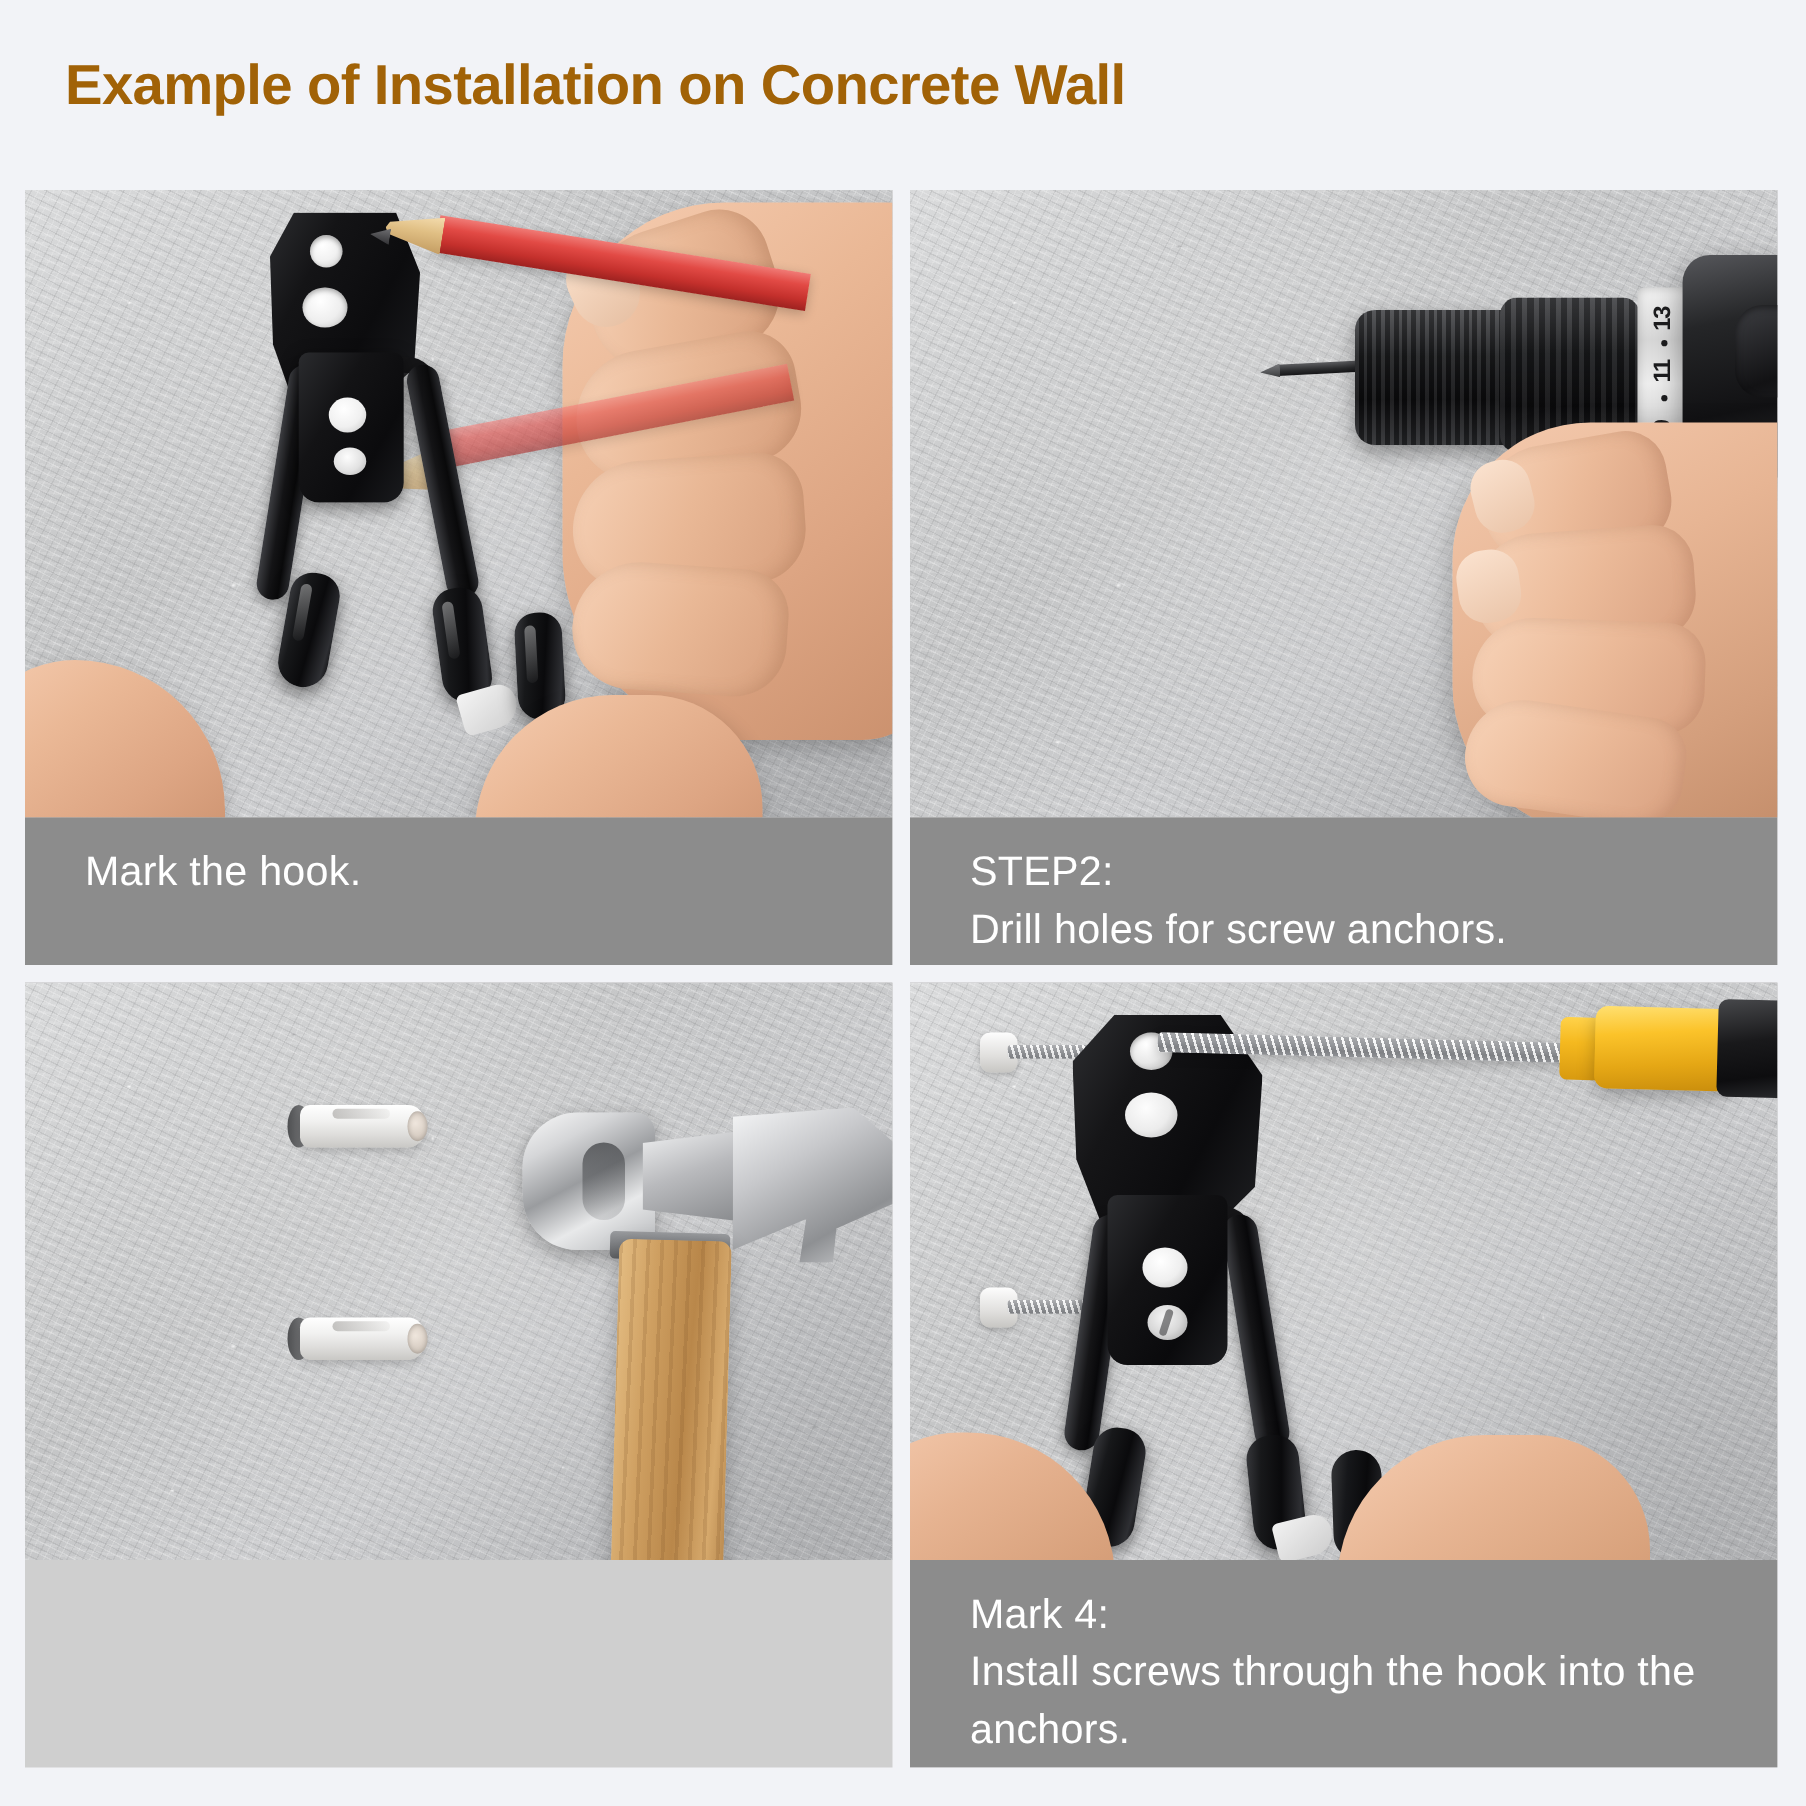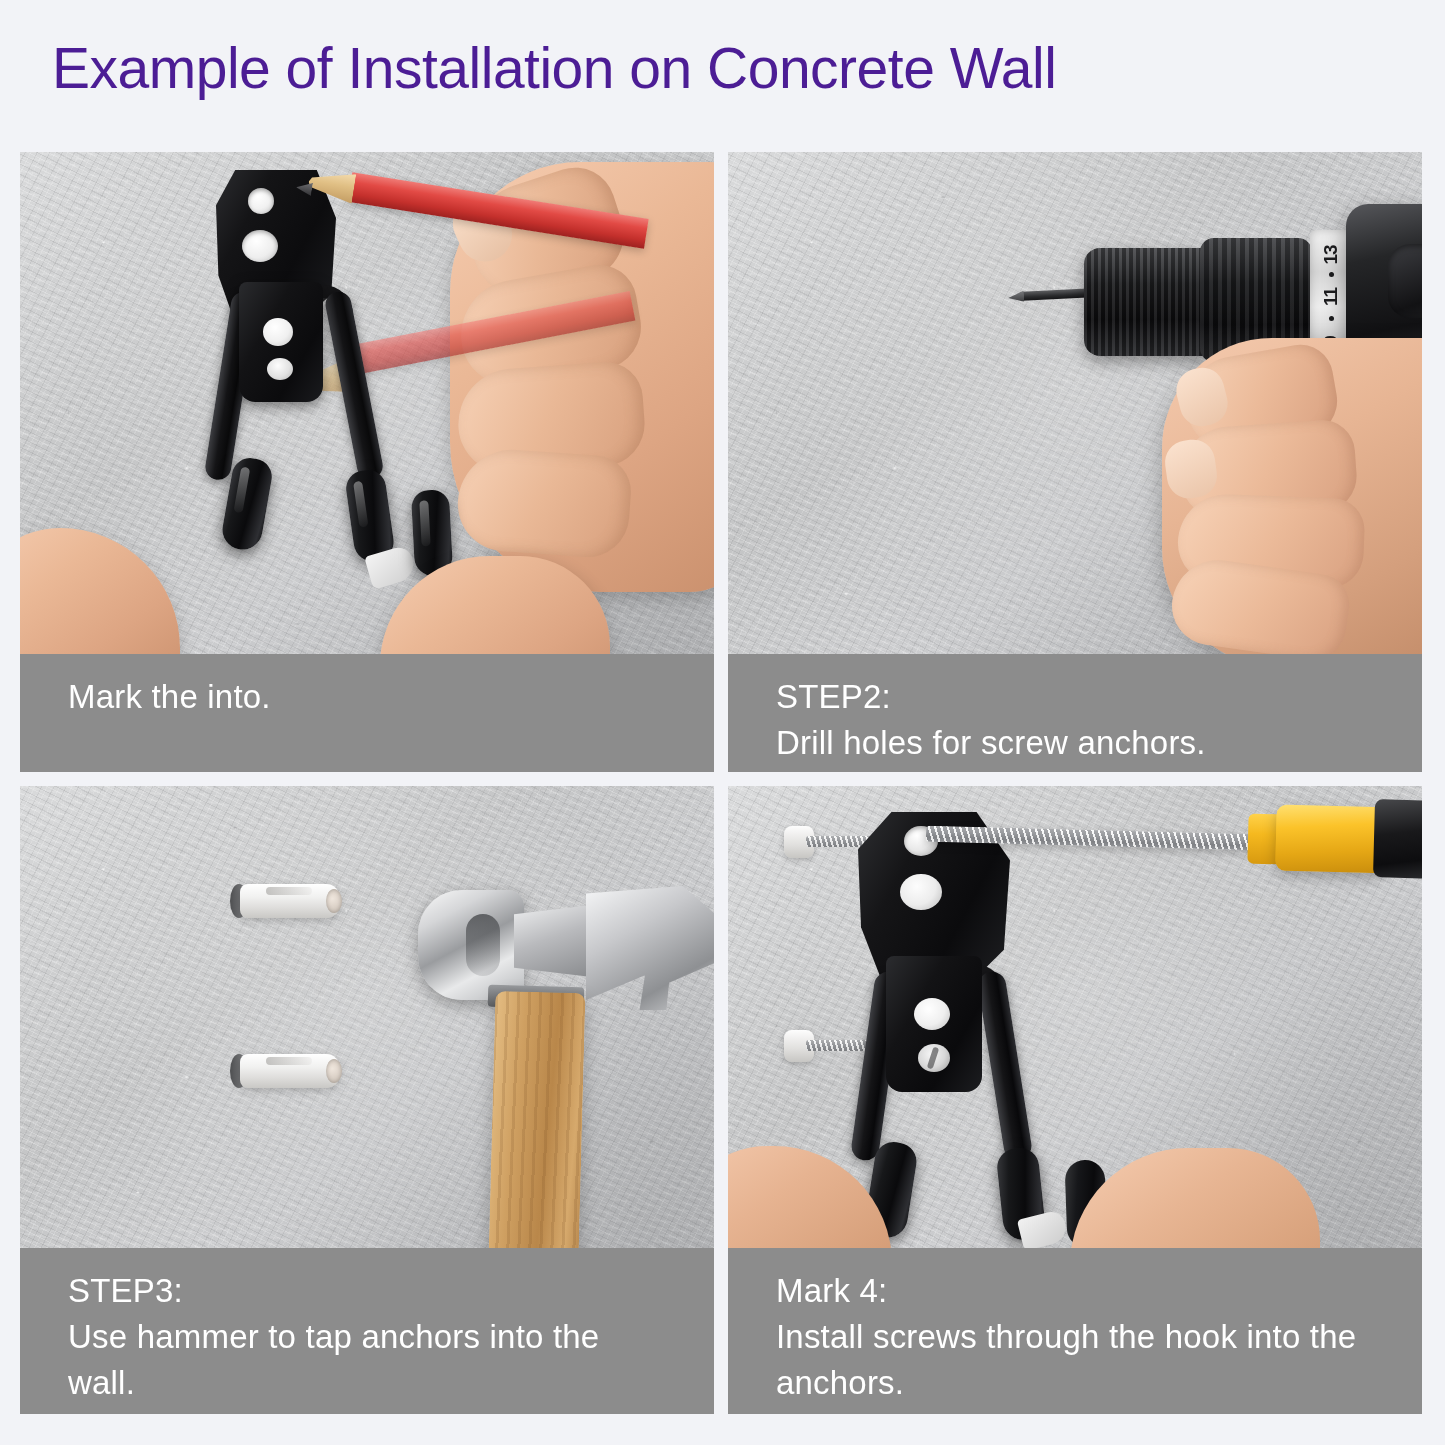--- a/index.html
+++ b/index.html
@@ -19,25 +19,25 @@
     background: #f2f3f7;
   }
 
   
   #page-title {
     position: absolute;
     left: 52px;
     top: 28px;
     width: 1350px;
     height: 80px;
-    font-size: 57px;
+    font-size: 45px;
     line-height: 80px;
-    font-weight: 400;
+    font-weight: 700;
     letter-spacing: -0.5px;
-    color: #4c1d95;
+    color: #a16207;
     white-space: nowrap;
     transform: scaleX(1.0);
     transform-origin: left center;
   }
 
   
   .card {
     position: absolute;
     width: 694px;
     overflow: hidden;
@@ -698,21 +698,21 @@
       <div class="tip" id="s1-tip-x"></div>
 
       <div class="pencil-body" id="s1-pencil1"></div>
       <div class="pencil-wood" id="s1-pencil1-wood"></div>
       <div class="pencil-lead" id="s1-pencil1-lead"></div>
 
       <div class="hand" id="s1-hand-low"></div>
       <div class="hand" id="s1-hand-low2"></div>
     </div>
     <div class="caption">
-      <div class="cap-text">Mark the into.</div>
+      <div class="cap-text">Mark the hook.</div>
     </div>
   </div>
 
   <div class="card" id="card-2">
     <div class="photo">
       <div class="wall"></div>
 
       <div id="s2-bit"></div>
       <div id="s2-chuck"></div>
       <div id="s2-collar"></div>
@@ -759,24 +759,20 @@
       </div>
 
       <div id="s3-hammer-head" style="left:398px; top:96px;">
         <div id="s3-hh-face"></div>
         <div id="s3-hh-neck"></div>
         <div id="s3-hh-claw"></div>
       </div>
       <div id="s3-handle-ferrule" style="left:468px; top:200px;"></div>
       <div id="s3-hammer-handle" style="left:470px; top:206px;"></div>
     </div>
-    <div class="caption">
-      <div class="cap-step">STEP3:</div>
-      <div class="cap-text">Use hammer to tap anchors into the wall.</div>
-    </div>
   </div>
 
   <div class="card" id="card-4">
     <div class="photo">
       <div class="wall"></div>
 
       <div class="s4-anchor" id="s4-anc-1"></div>
       <div class="s4-screwshaft" id="s4-ss-1"></div>
       <div class="s4-anchor" id="s4-anc-2"></div>
       <div class="s4-screwshaft" id="s4-ss-2"></div>

